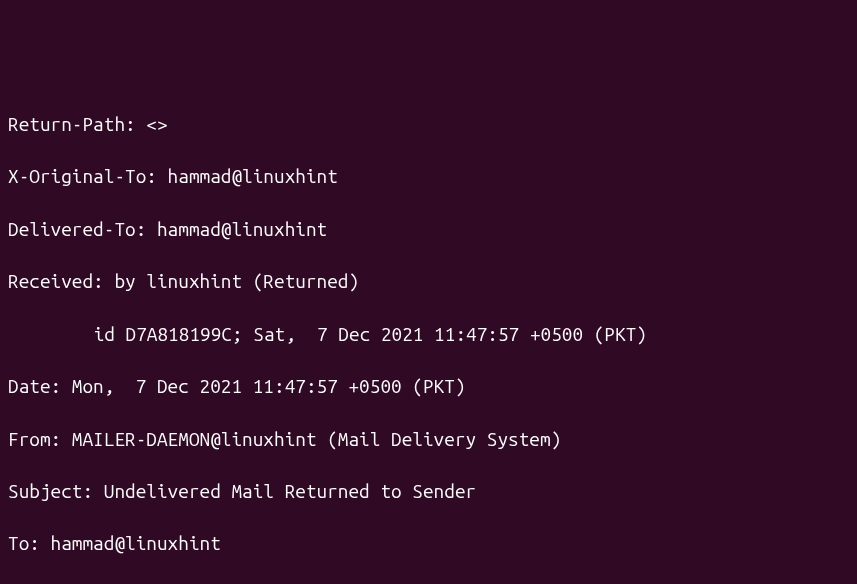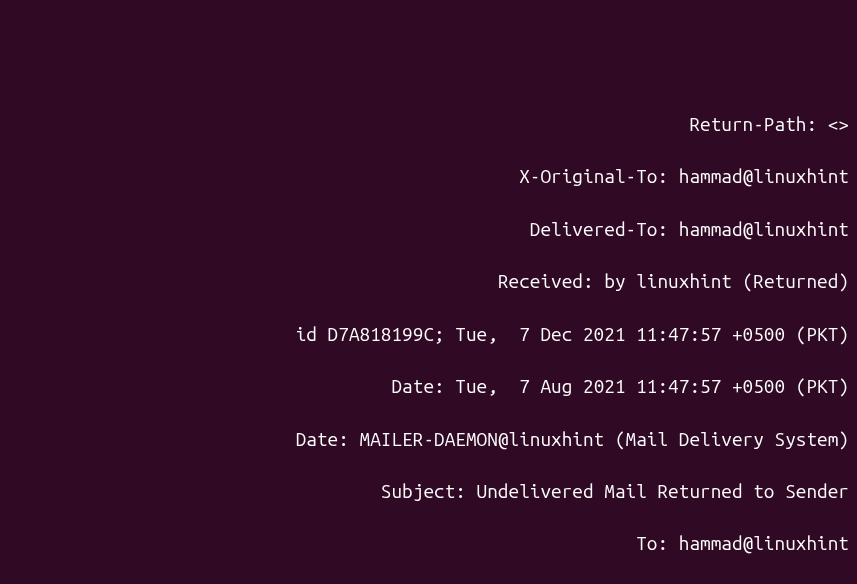--- a/index.html
+++ b/index.html
@@ -9,35 +9,35 @@
       color: #ffffff;
       font-family: "Ubuntu Mono", "DejaVu Sans Mono", "Courier New", monospace;
       font-size: 19px;
       line-height: 1.38;
       width: 857px;
       height: 584px;
       box-sizing: border-box;
       overflow: hidden;
       white-space: pre;
     }
-    .line { display: block; text-align: right; }
+    .line { display: block; }
     .indent { padding-left: 8.05ch; }
   </style>
 </head>
 <body>
 
 
 
 <span class="line">Return-Path: &lt;&gt;</span>
 <span class="line">X-Original-To: hammad@linuxhint</span>
 <span class="line">Delivered-To: hammad@linuxhint</span>
 <span class="line">Received: by linuxhint (Returned)</span>
-<span class="line indent">id D7A818199C; Tue,  7 Dec 2021 11:47:57 +0500 (PKT)</span>
-<span class="line">Date: Tue,  7 Aug 2021 11:47:57 +0500 (PKT)</span>
-<span class="line">Date: MAILER-DAEMON@linuxhint (Mail Delivery System)</span>
+<span class="line indent">id D7A818199C; Sat,  7 Dec 2021 11:47:57 +0500 (PKT)</span>
+<span class="line">Date: Mon,  7 Dec 2021 11:47:57 +0500 (PKT)</span>
+<span class="line">From: MAILER-DAEMON@linuxhint (Mail Delivery System)</span>
 <span class="line">Subject: Undelivered Mail Returned to Sender</span>
 <span class="line">To: hammad@linuxhint</span>
 <span class="line">Auto-Submitted: auto-replied</span>
 
 
 
 
 
 
 

